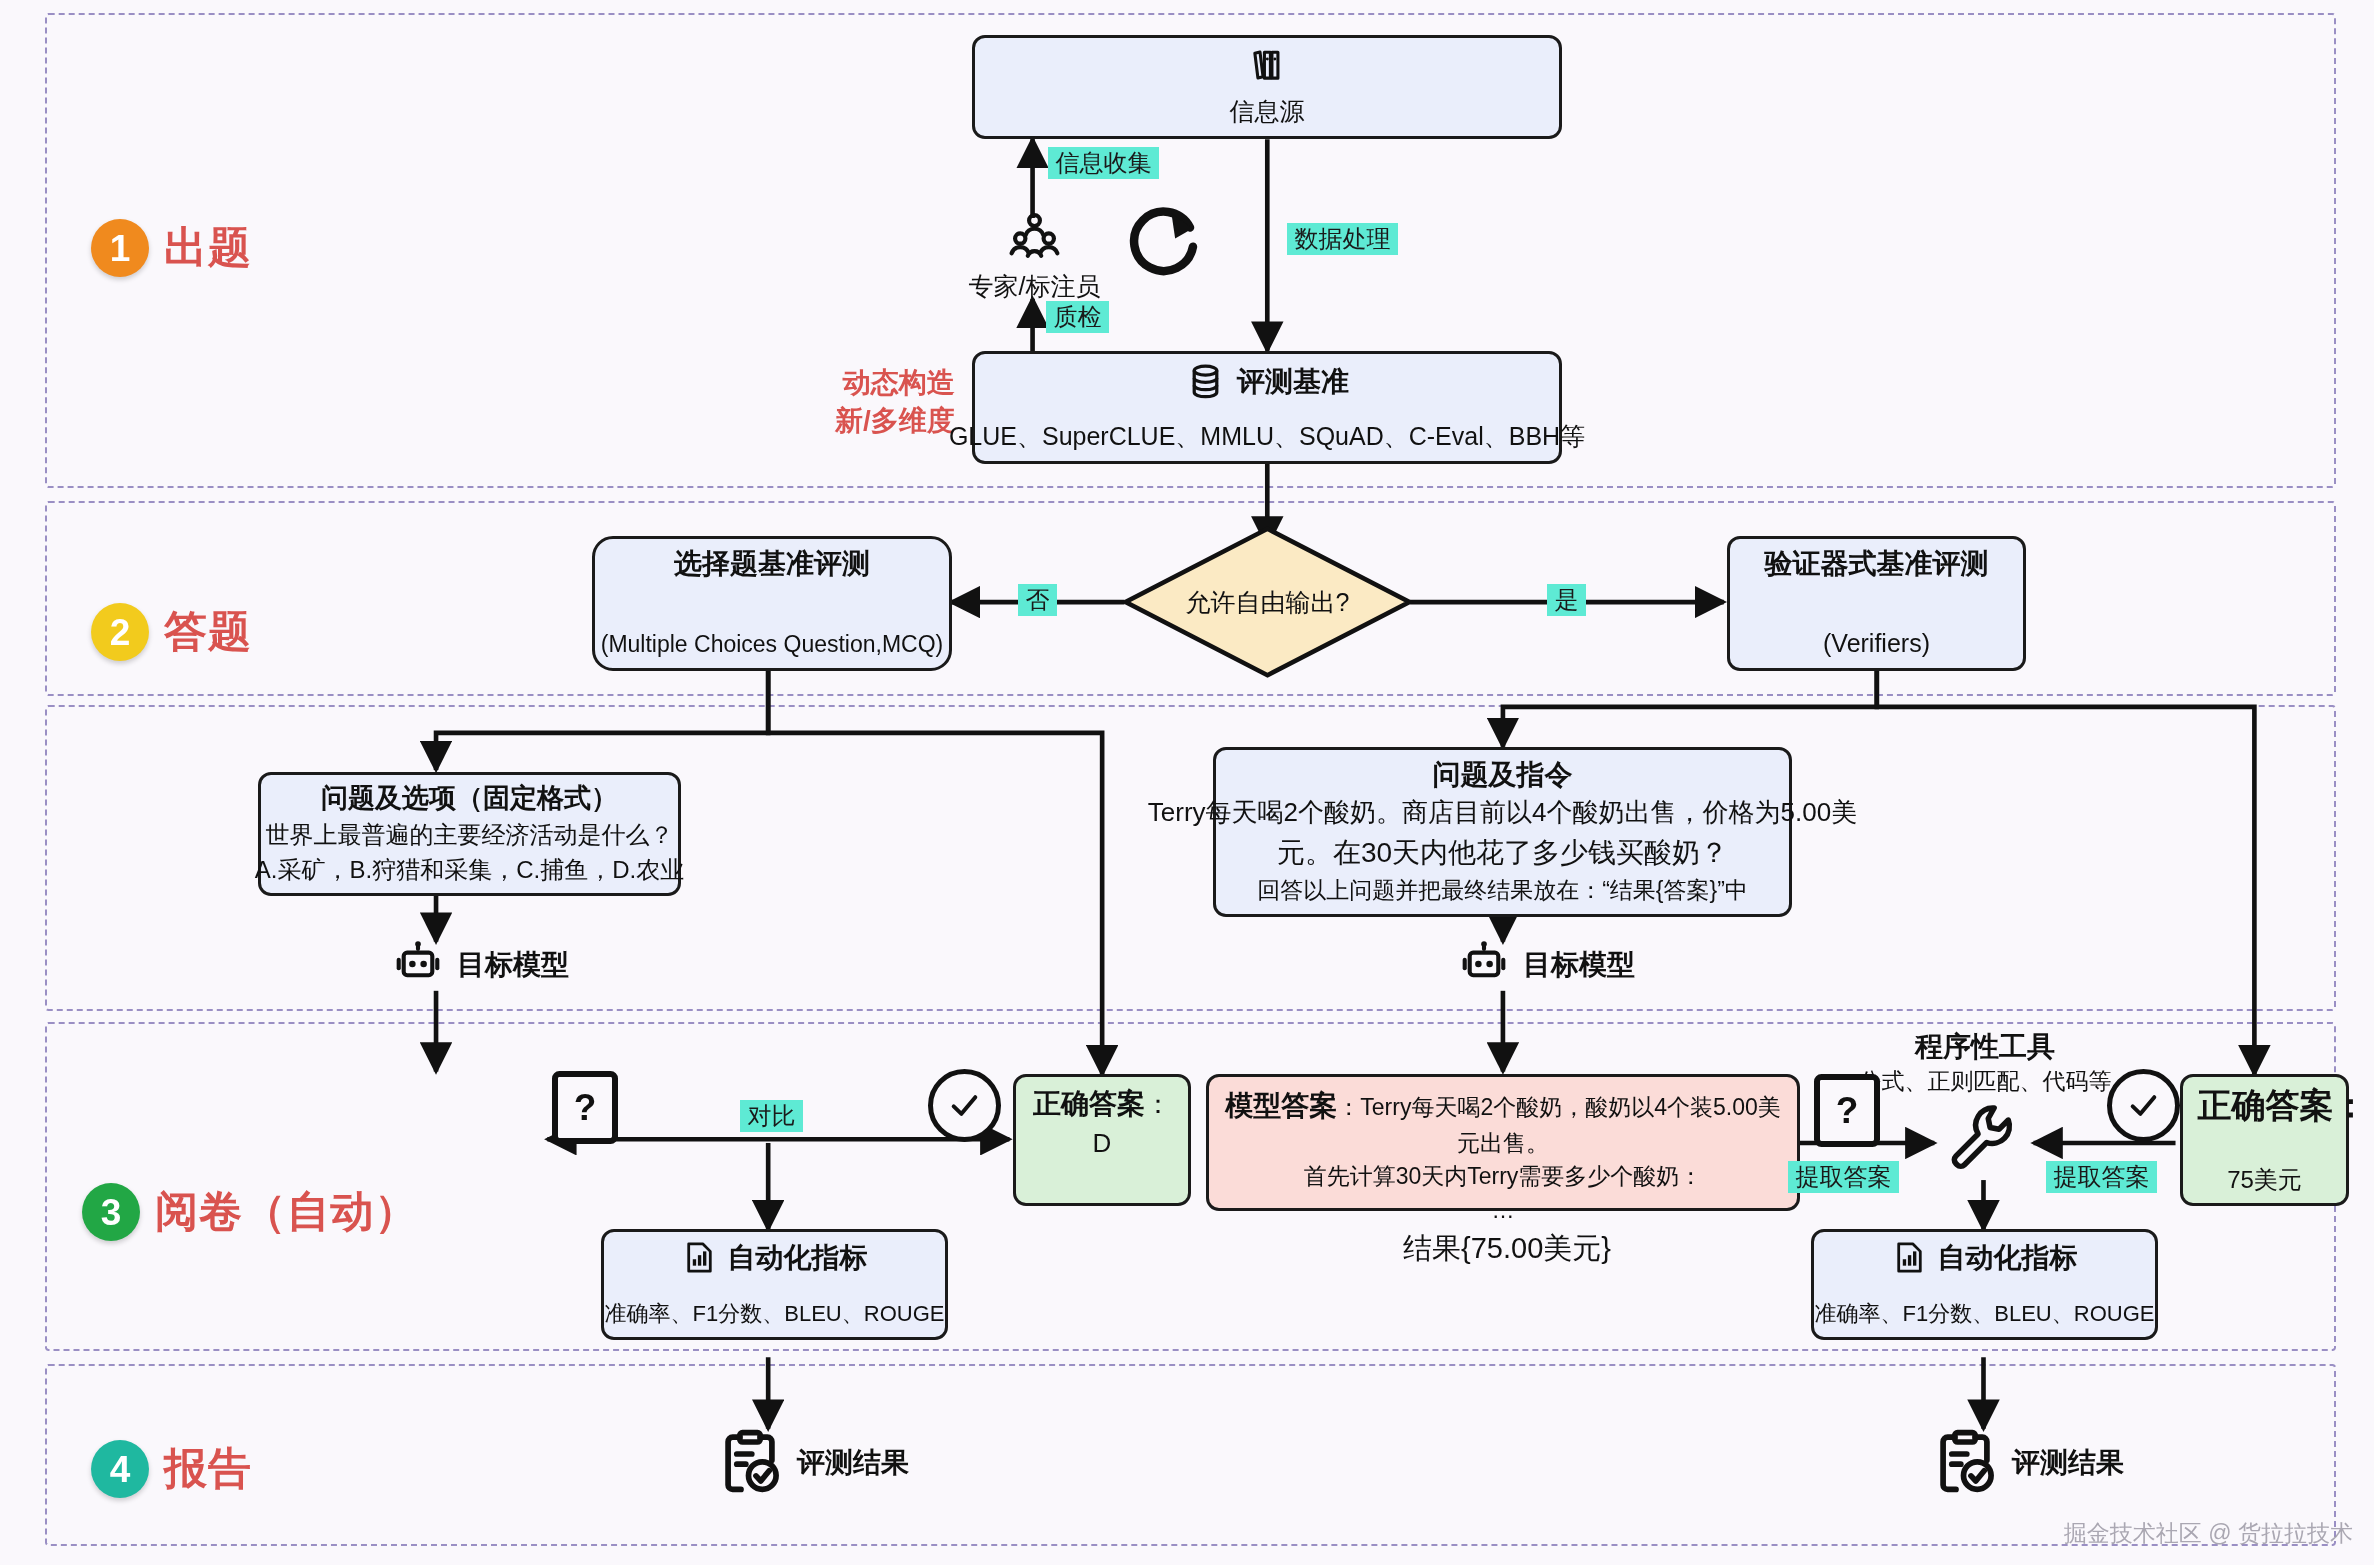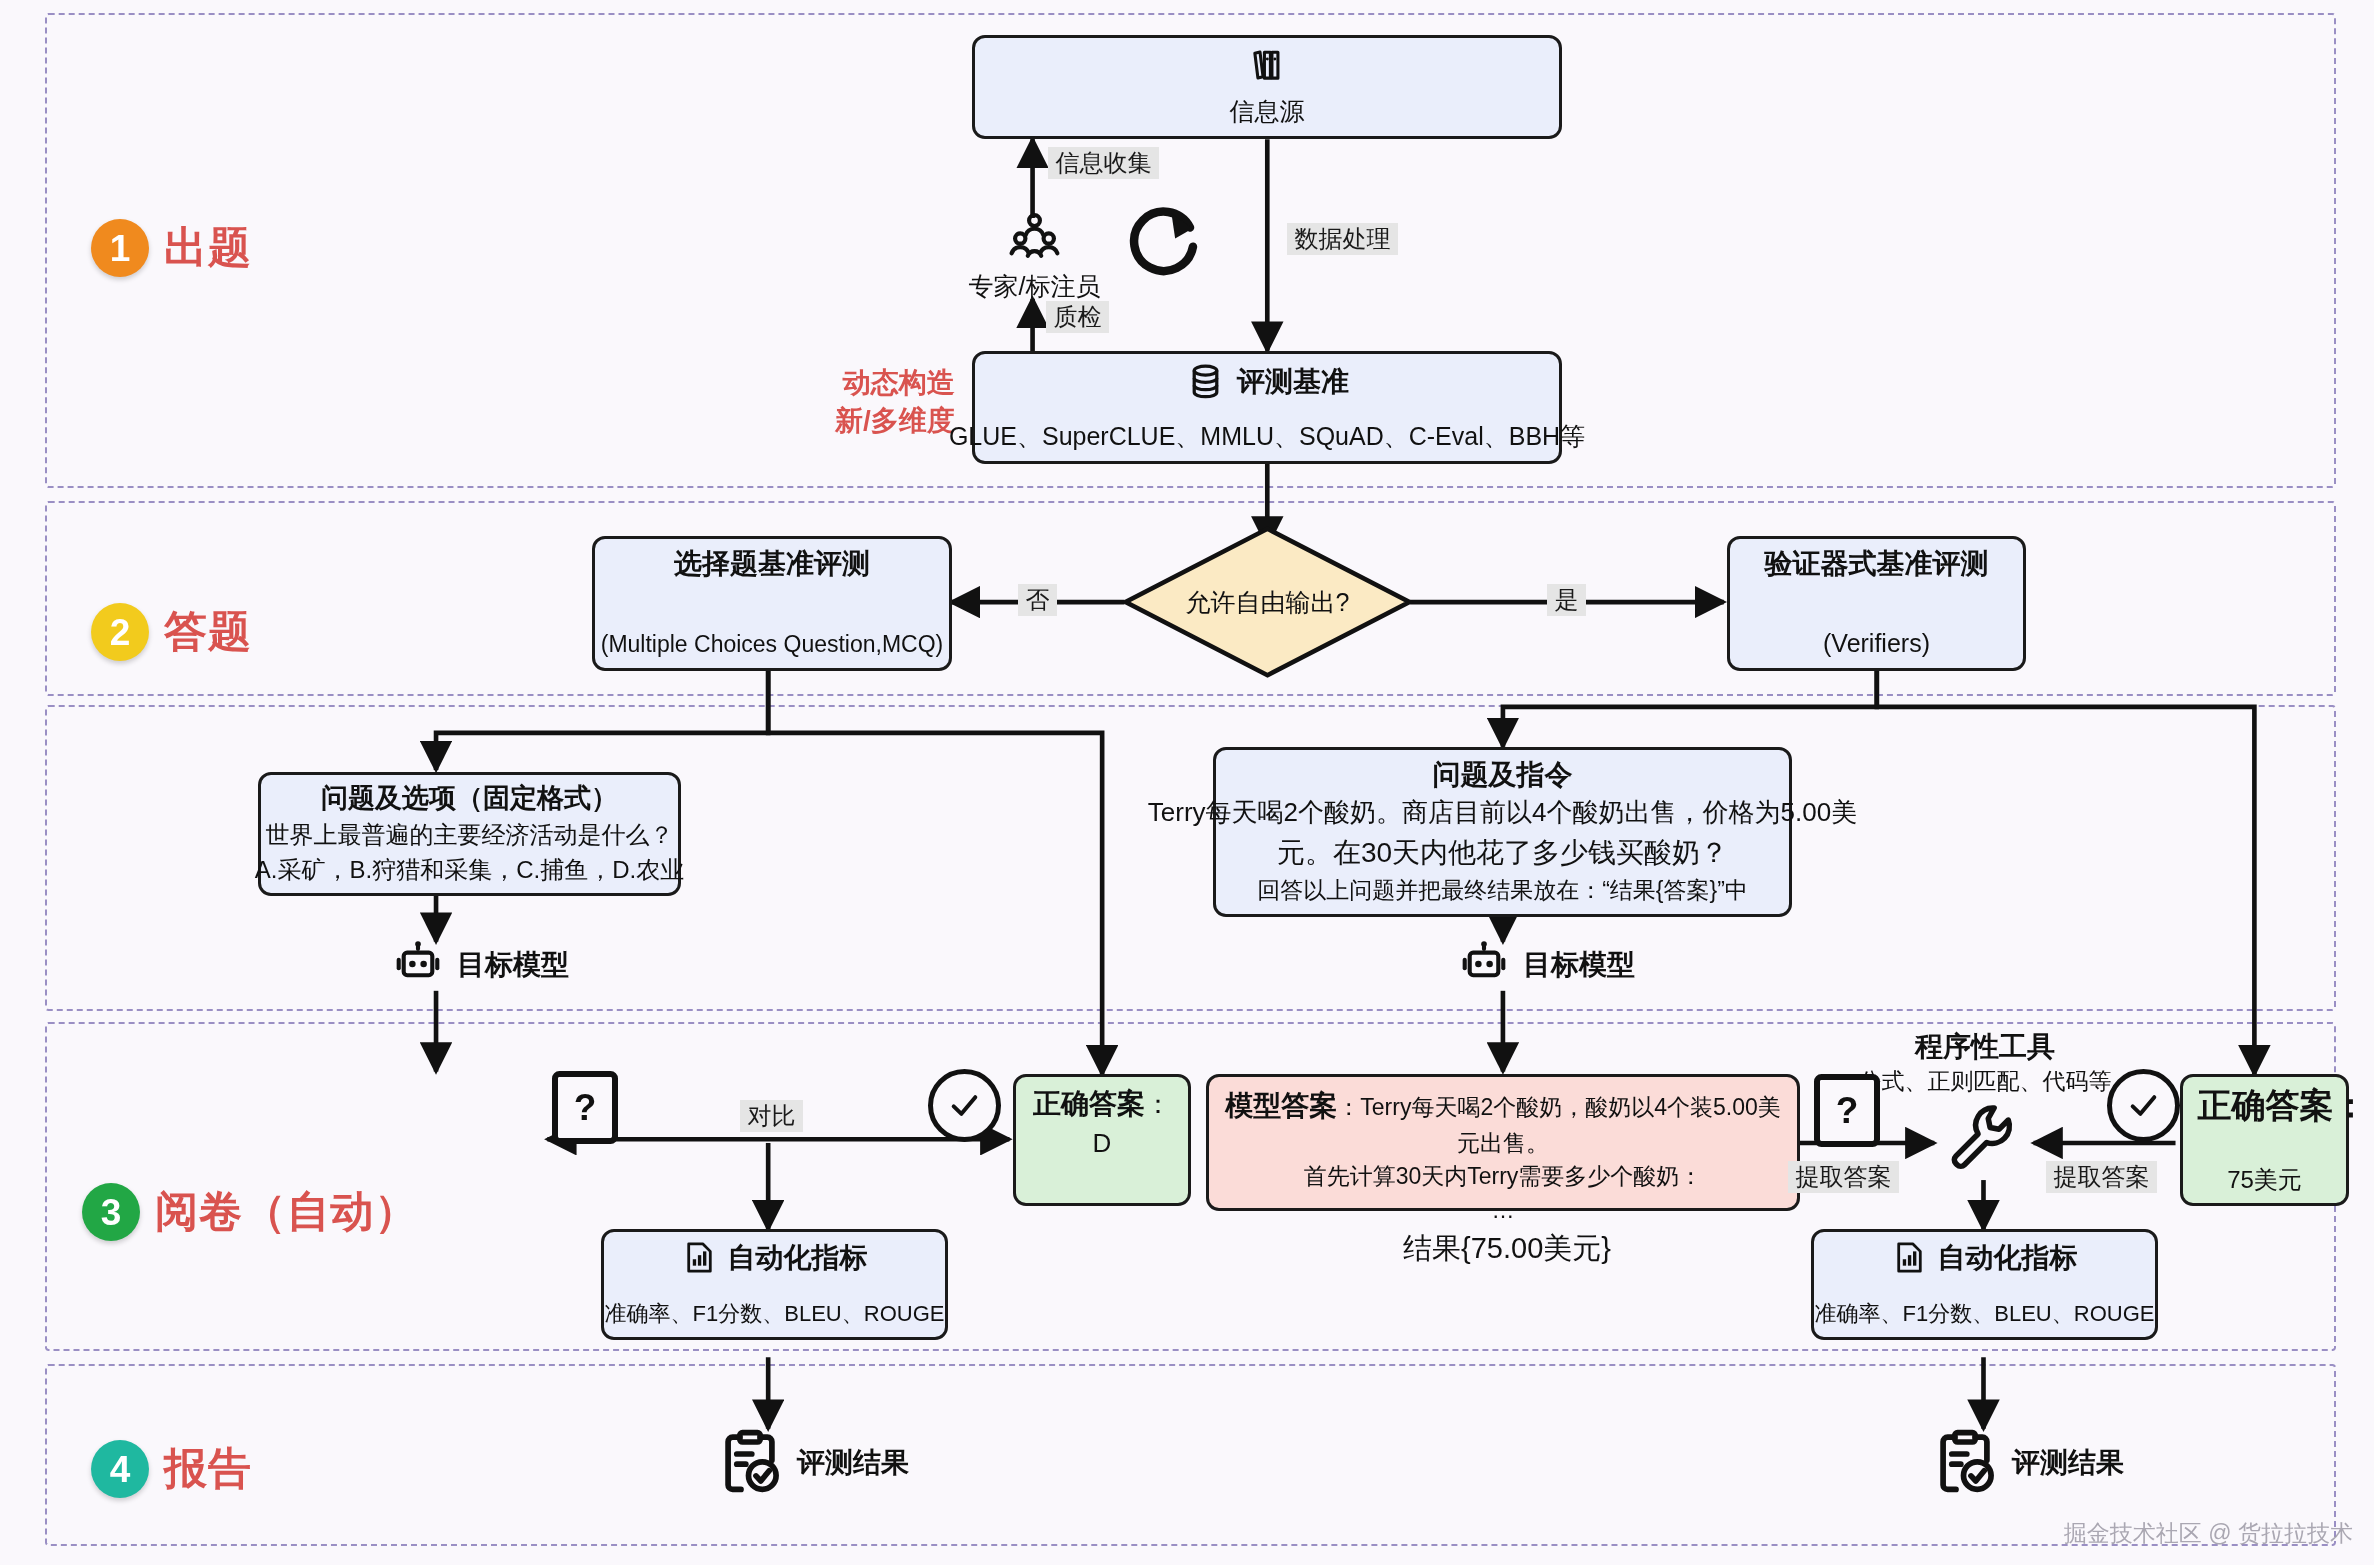--- a/index.html
+++ b/index.html
@@ -103,21 +103,21 @@
   .plain-label {
     font-size: 28px;
     font-weight: bold;
     color: #111;
     white-space: nowrap;
   }
   .edge-label {
     position: absolute;
     font-size: 24px;
     color: #1a1a1a;
-    background: #e5e5e5;
+    background: #5eead4;
     padding: 0 7.4px;
     white-space: nowrap;
     z-index: 3;
   }
   .side-note {
     position: absolute;
     color: #d9534f;
     font-size: 28px;
     font-weight: bold;
     line-height: 1.35;
@@ -309,21 +309,21 @@
       </svg>
       <div class="node-title">评测基准</div>
     </div>
     <div class="node-sub">GLUE、SuperCLUE、MMLU、SQuAD、C-Eval、BBH等</div>
   </div>
 
   <div class="edge-label" style="left:1048px; top:147px;">信息收集</div>
   <div class="edge-label" style="left:1046px; top:301px;">质检</div>
   <div class="edge-label" style="left:1287px; top:223px;">数据处理</div>
 
-  <div class="node" style="left:592px; top:536px; width:360px; height:135px;">
+  <div class="node" style="left:592px; top:536px; width:360px; height:135px;border-radius:21px;">
     <div class="node-title">选择题基准评测</div>
     <div class="node-sub" style="font-size:23px;">(Multiple Choices Question,MCQ)</div>
   </div>
 
   <div class="diamond" style="left:1121px; top:524px; width:293px; height:156px;">
     <svg width="293" height="156" viewBox="0 0 316 168">
       <polygon points="158,5 311,84 158,163 5,84" fill="#fbeac4" stroke="#111" stroke-width="5"></polygon>
     </svg>
     <div class="dlabel">允许自由输出?</div>
   </div>

